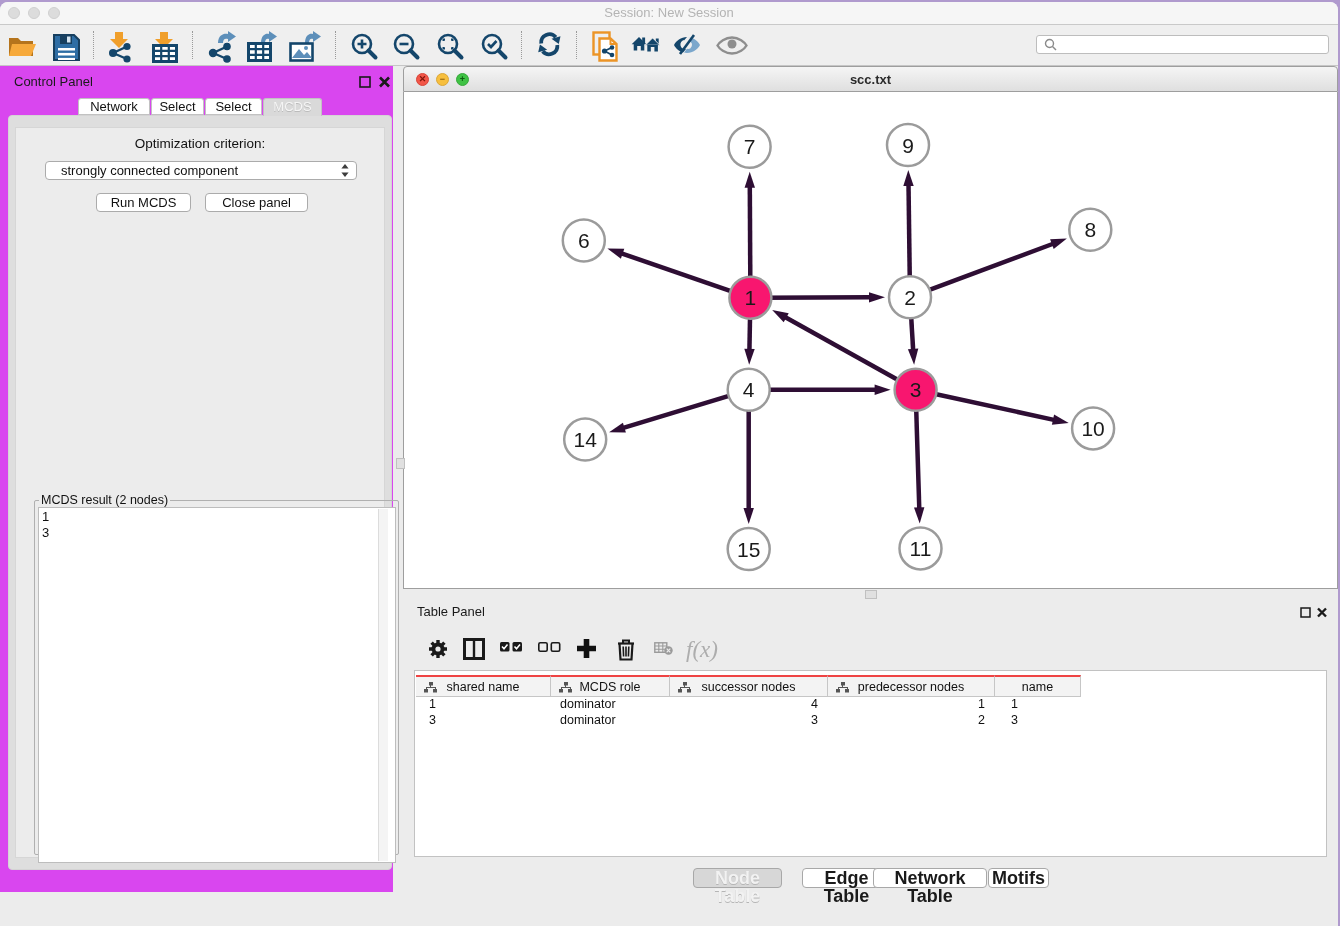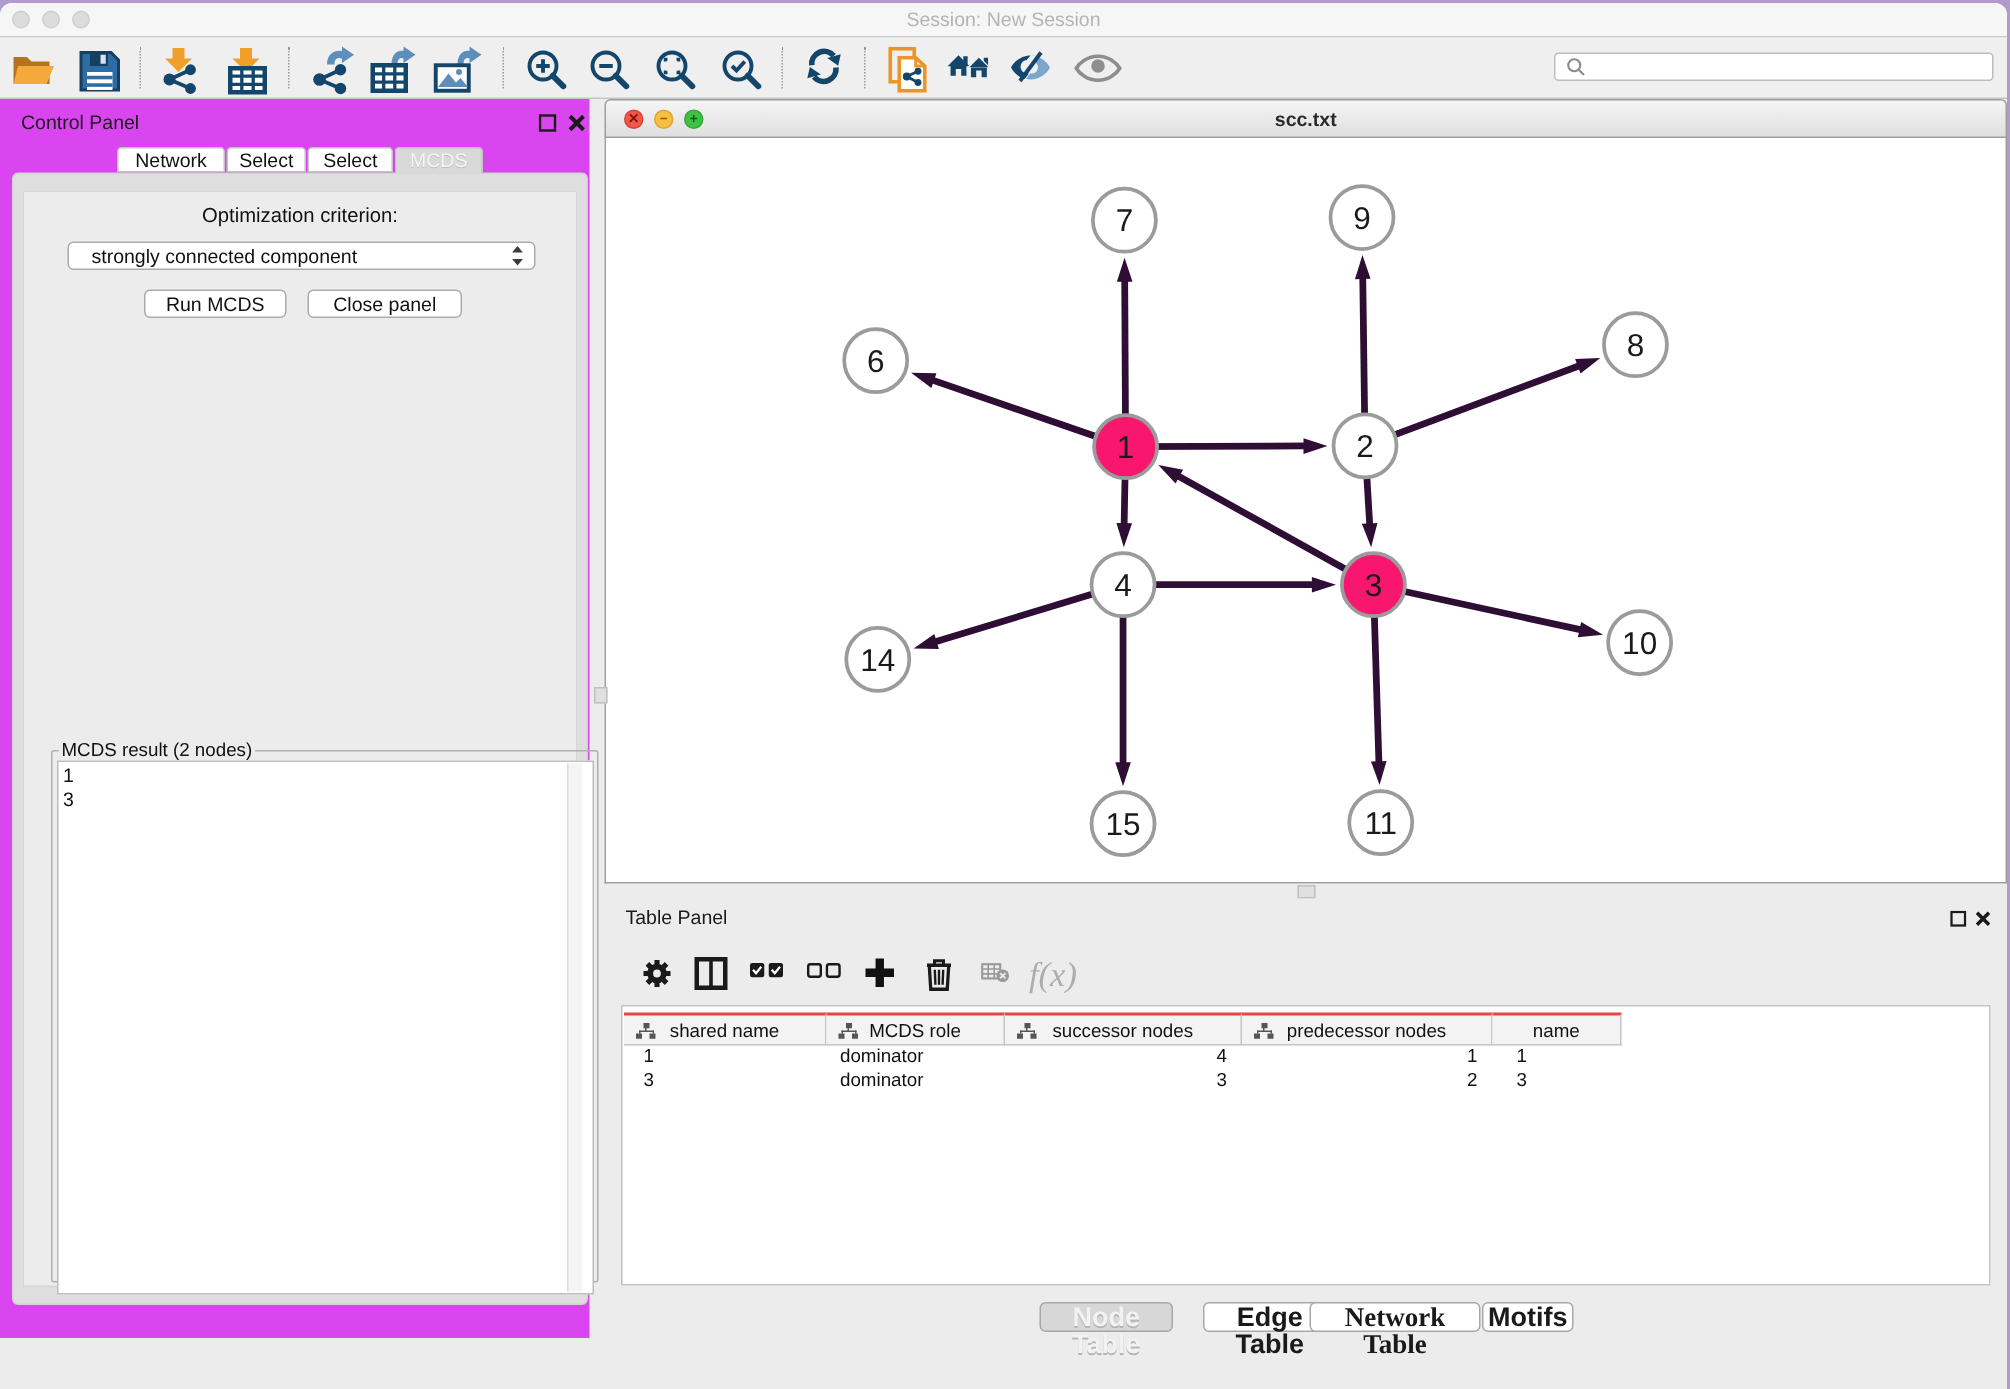--- a/index.html
+++ b/index.html
@@ -376,16 +376,16 @@
       <div class="tr" style="top:41.5px;">
         <span style="position:absolute;left:14px;">3</span>
         <span style="position:absolute;left:145px;">dominator</span>
         <span style="position:absolute;left:255px;width:148px;text-align:right;">3</span>
         <span style="position:absolute;left:413px;width:157px;text-align:right;">2</span>
         <span style="position:absolute;left:596px;">3</span>
       </div>
     </div>
     <div class="btab btab-sel" style="left:290px;width:89px;">Node Table</div>
     <div class="btab" style="left:399px;width:89px;">Edge Table</div>
-    <div class="btab" style="left:470px;width:114px;font-family:Liberation Serif, serif;">Network Table</div>
+    <div class="btab" style="left:470px;width:114px;">Network Table</div>
     <div class="btab" style="left:585px;width:61px;">Motifs</div>
   </div>
 </div>
 
 </body></html>

